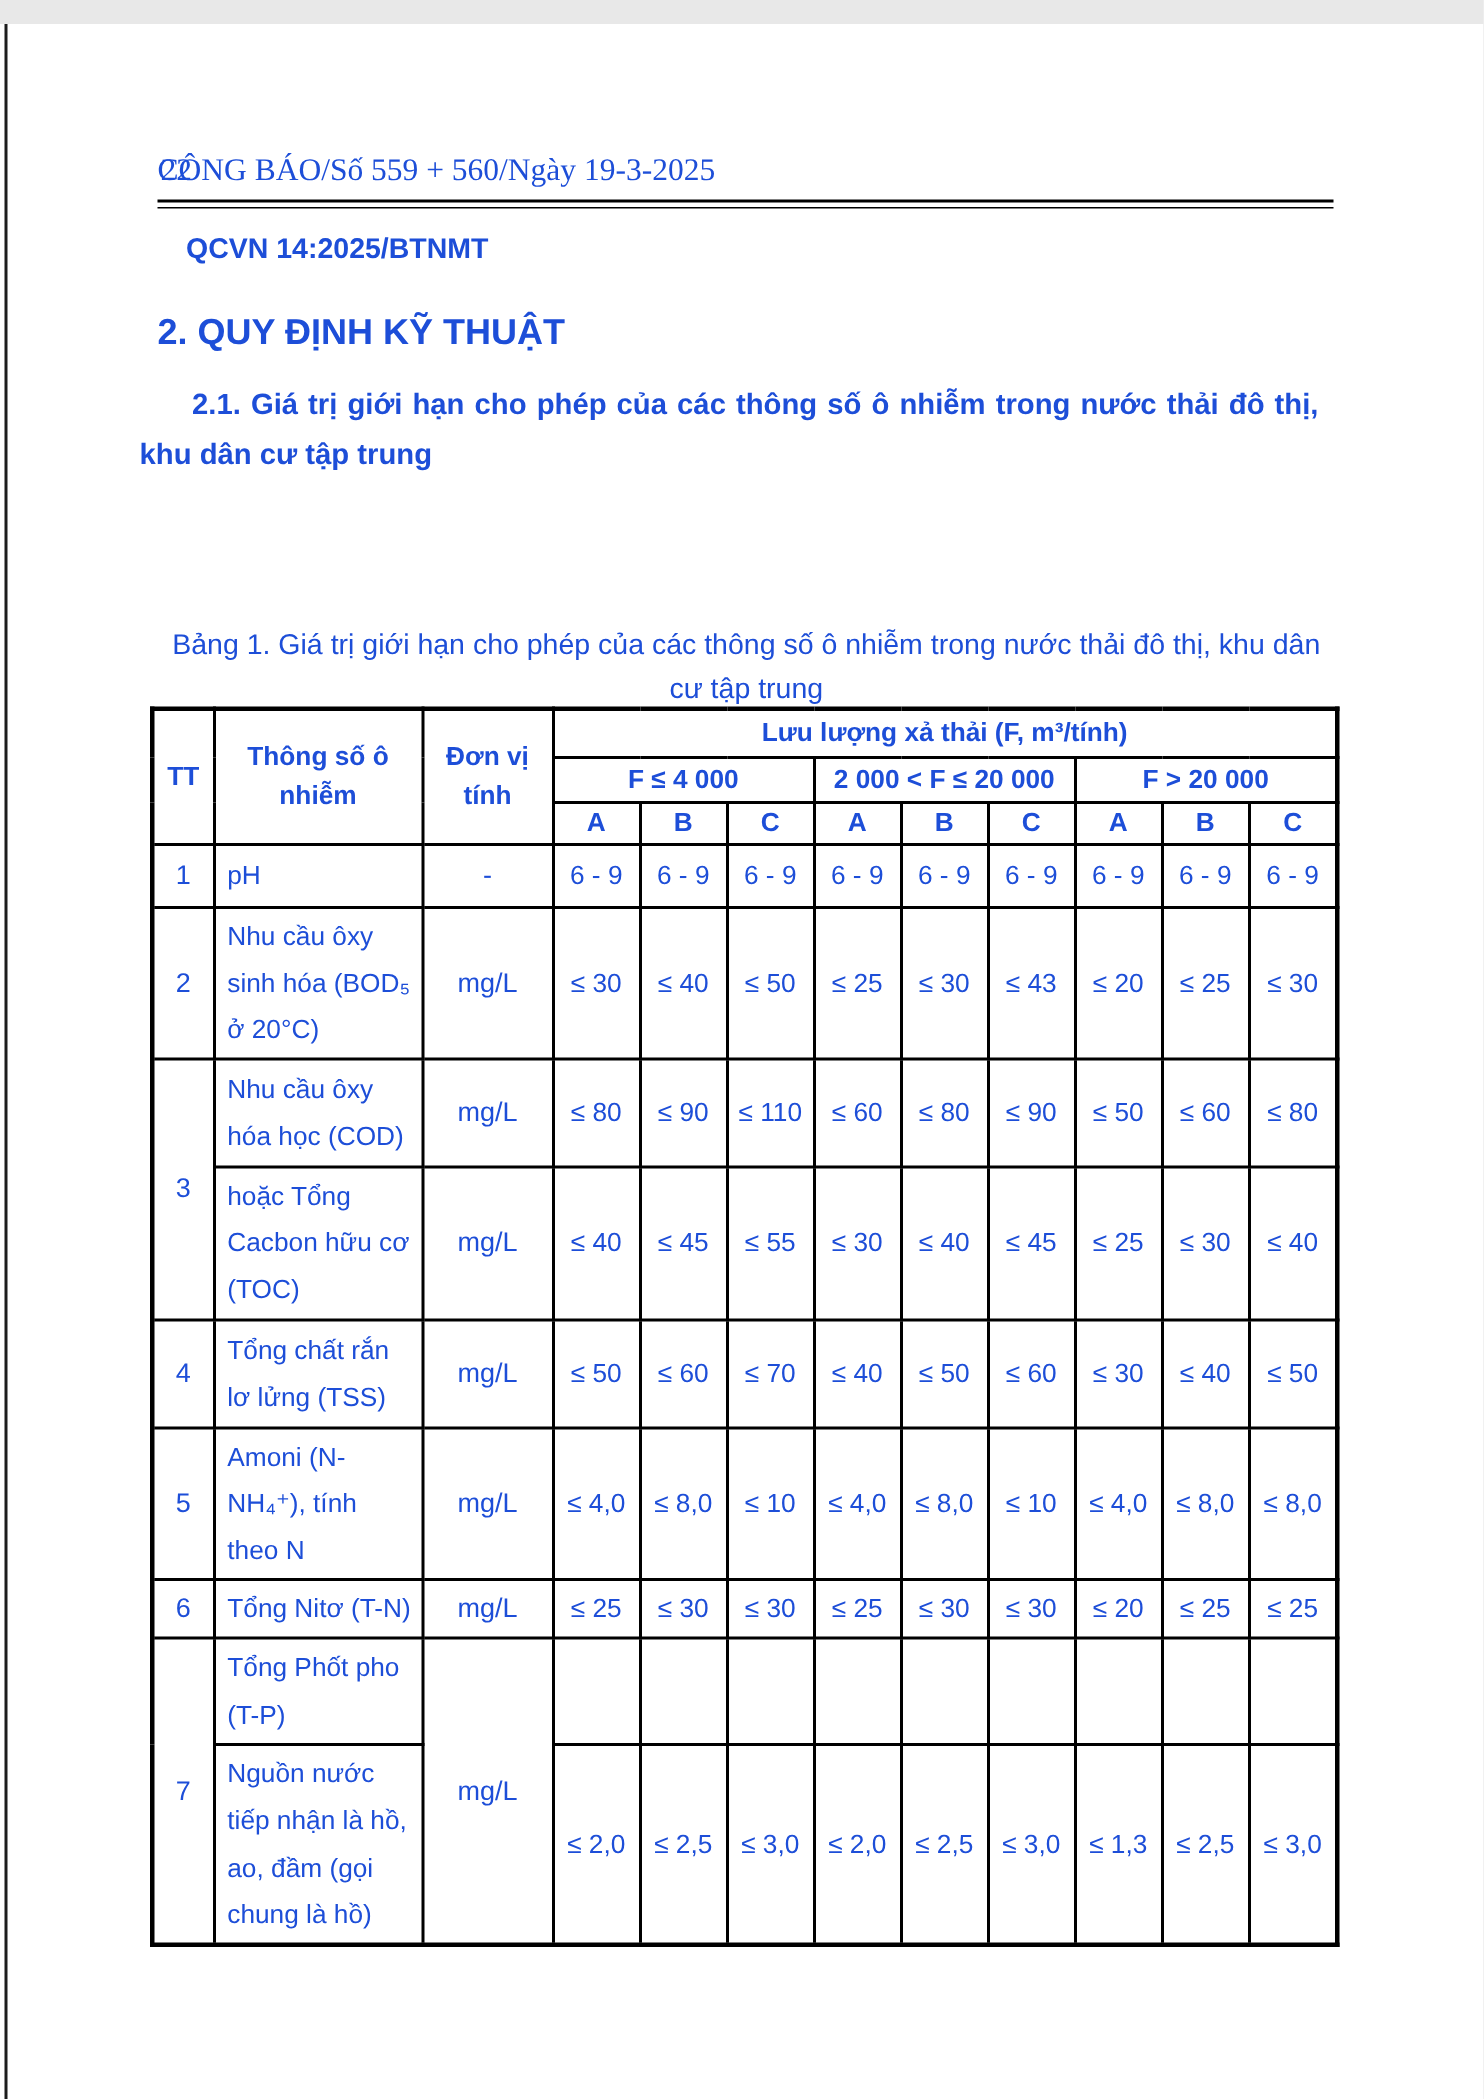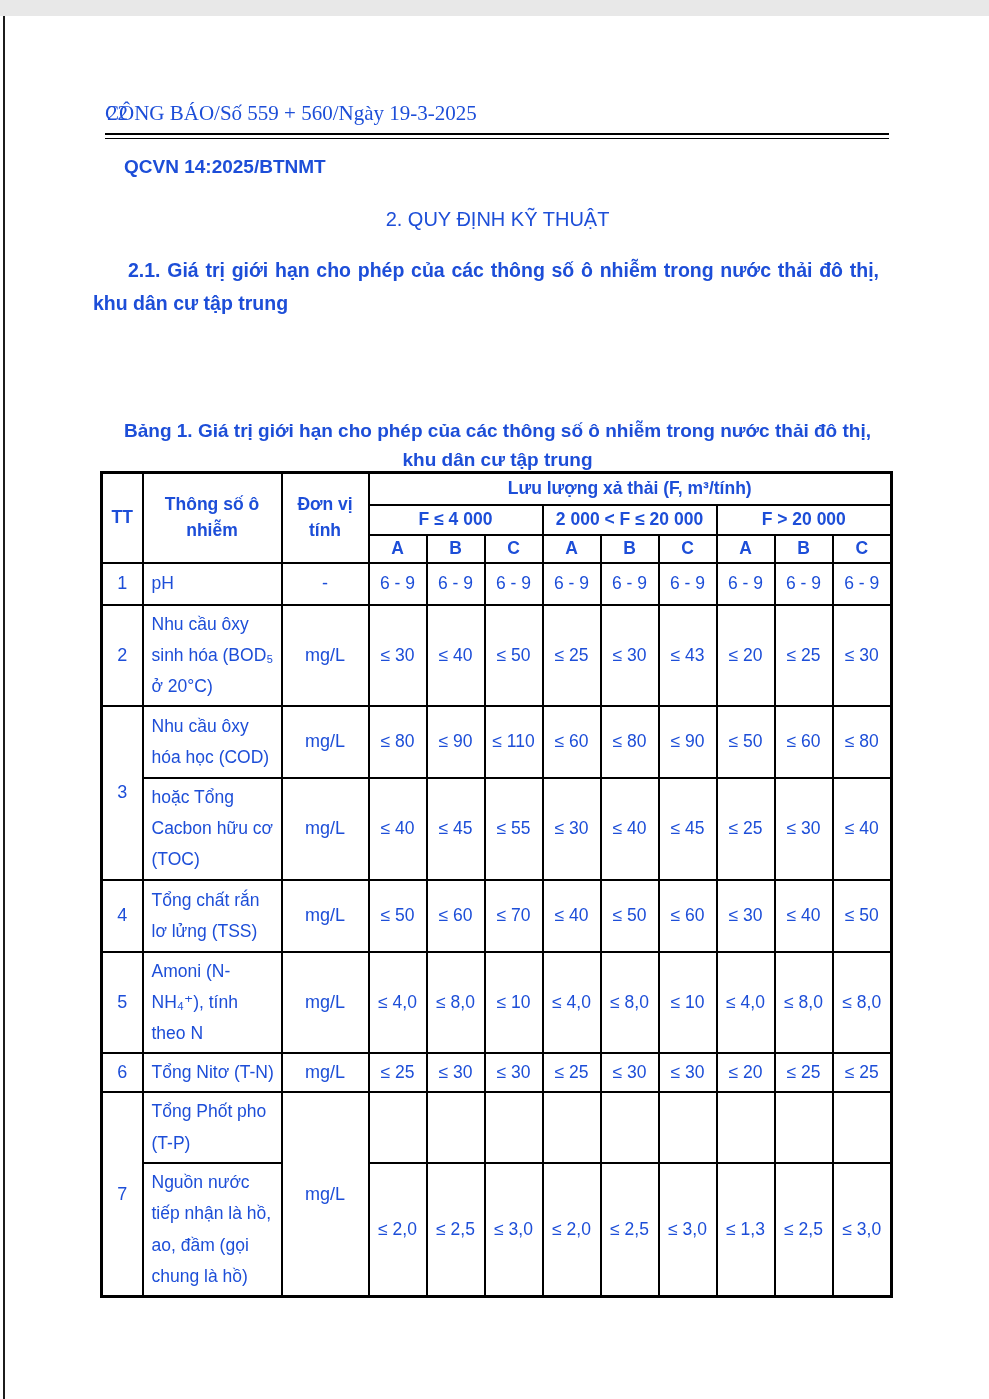--- a/index.html
+++ b/index.html
@@ -27,35 +27,35 @@
   .head-rule {
     position:absolute; left:105px; top:117px; width:784px; height:3px;
     border-top:2px solid #000; border-bottom:1px solid #000;
   }
   .doc-code {
     position:absolute; left:124px; top:140px;
     font-size:19px; font-weight:bold;text-align:center;
   }
   .sec-title {
     position:absolute; left:105px; top:192px; width:785px;
-    text-align:center; font-size:20px; font-weight:normal;
+    font-size:24px; font-weight:bold;
   }
   .subsec {
     position:absolute; left:93px; top:238px; width:786px;
     font-size:19.5px; font-weight:bold;
     line-height:1.7; text-align:justify; text-indent:35px;
   }
   .para {
     position:absolute; left:105px; top:306px; width:786px;
     font-size:19.5px; line-height:1.66;
     text-align:justify; text-indent:35px;
   }
   .caption {
     position:absolute; left:105px; top:400px; width:785px;
-    text-align:center; font-size:19px; font-weight:bold; line-height:1.55;
+    text-align:center; font-size:19px; font-weight:normal; line-height:1.55;
   }
   table.limits {
     position:absolute; left:100px; top:455px; width:790px;
     border-collapse:collapse; table-layout:fixed;
     border:3px solid #000;
     font-size:18px;
   }
   .limits th, .limits td {
     border:2px solid #000;
     text-align:center; vertical-align:middle;

